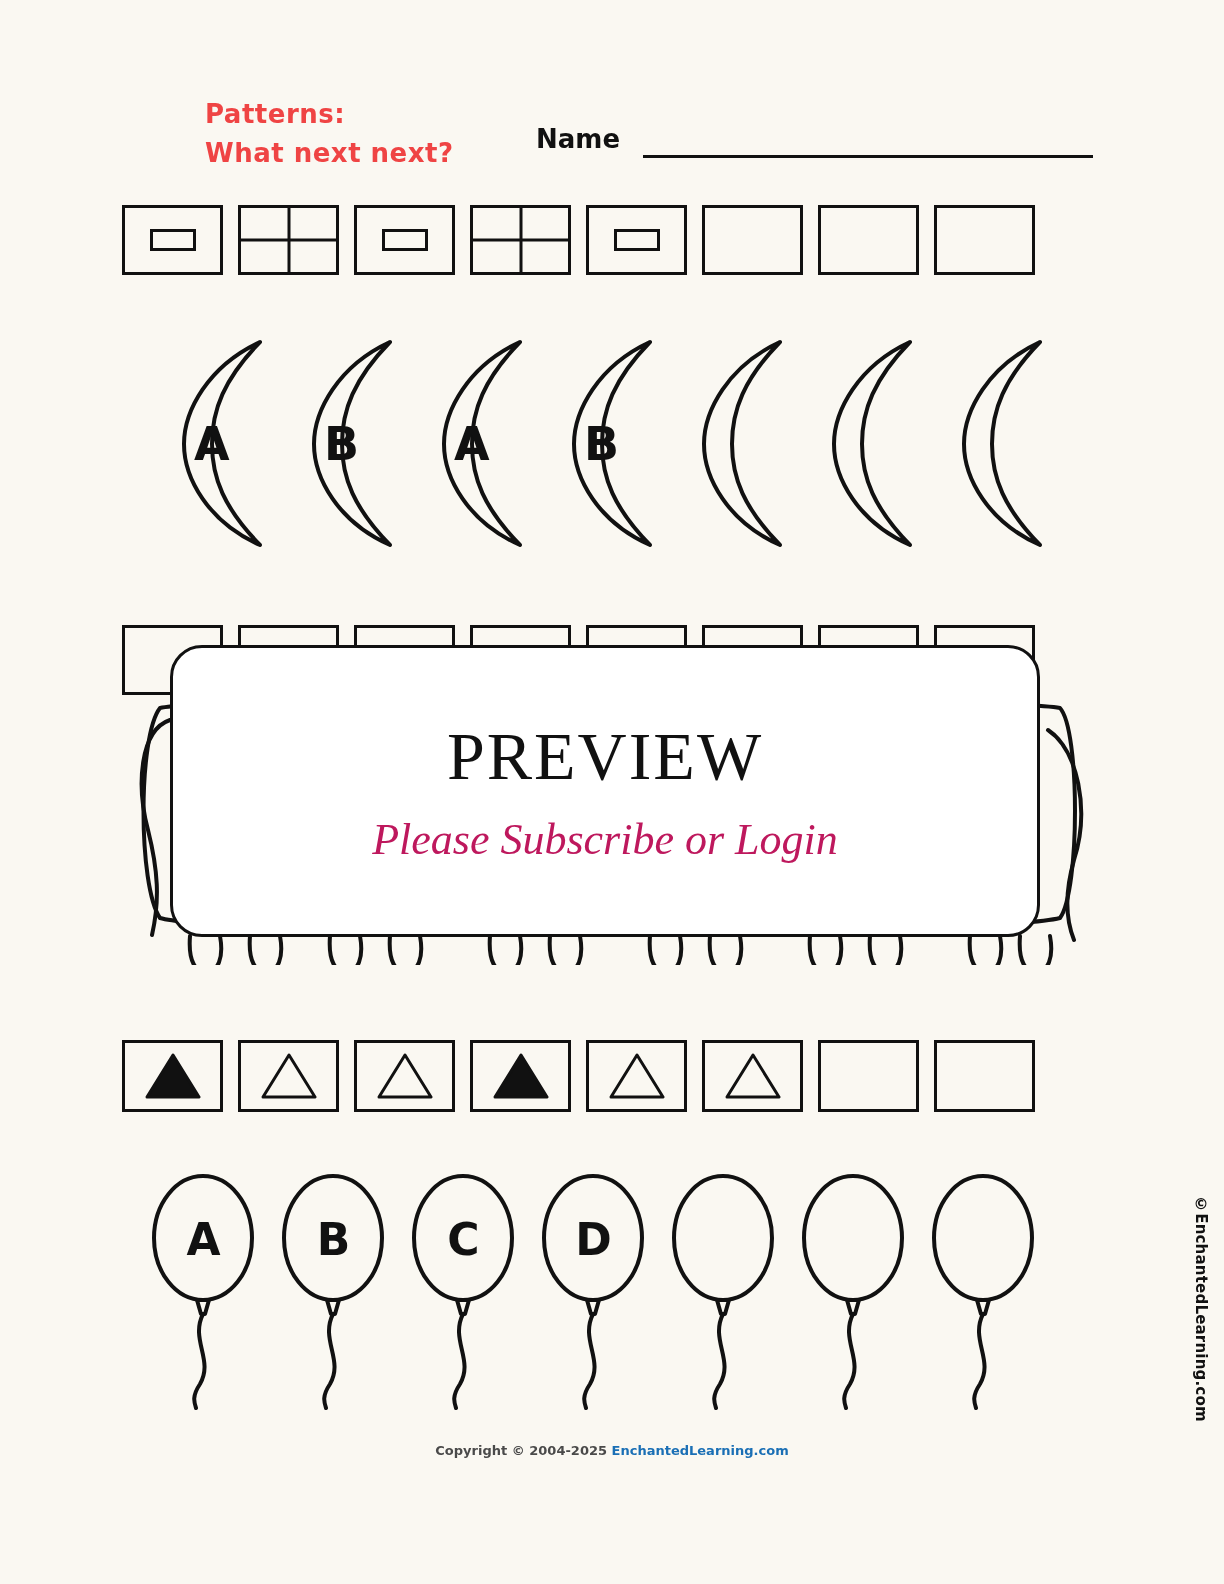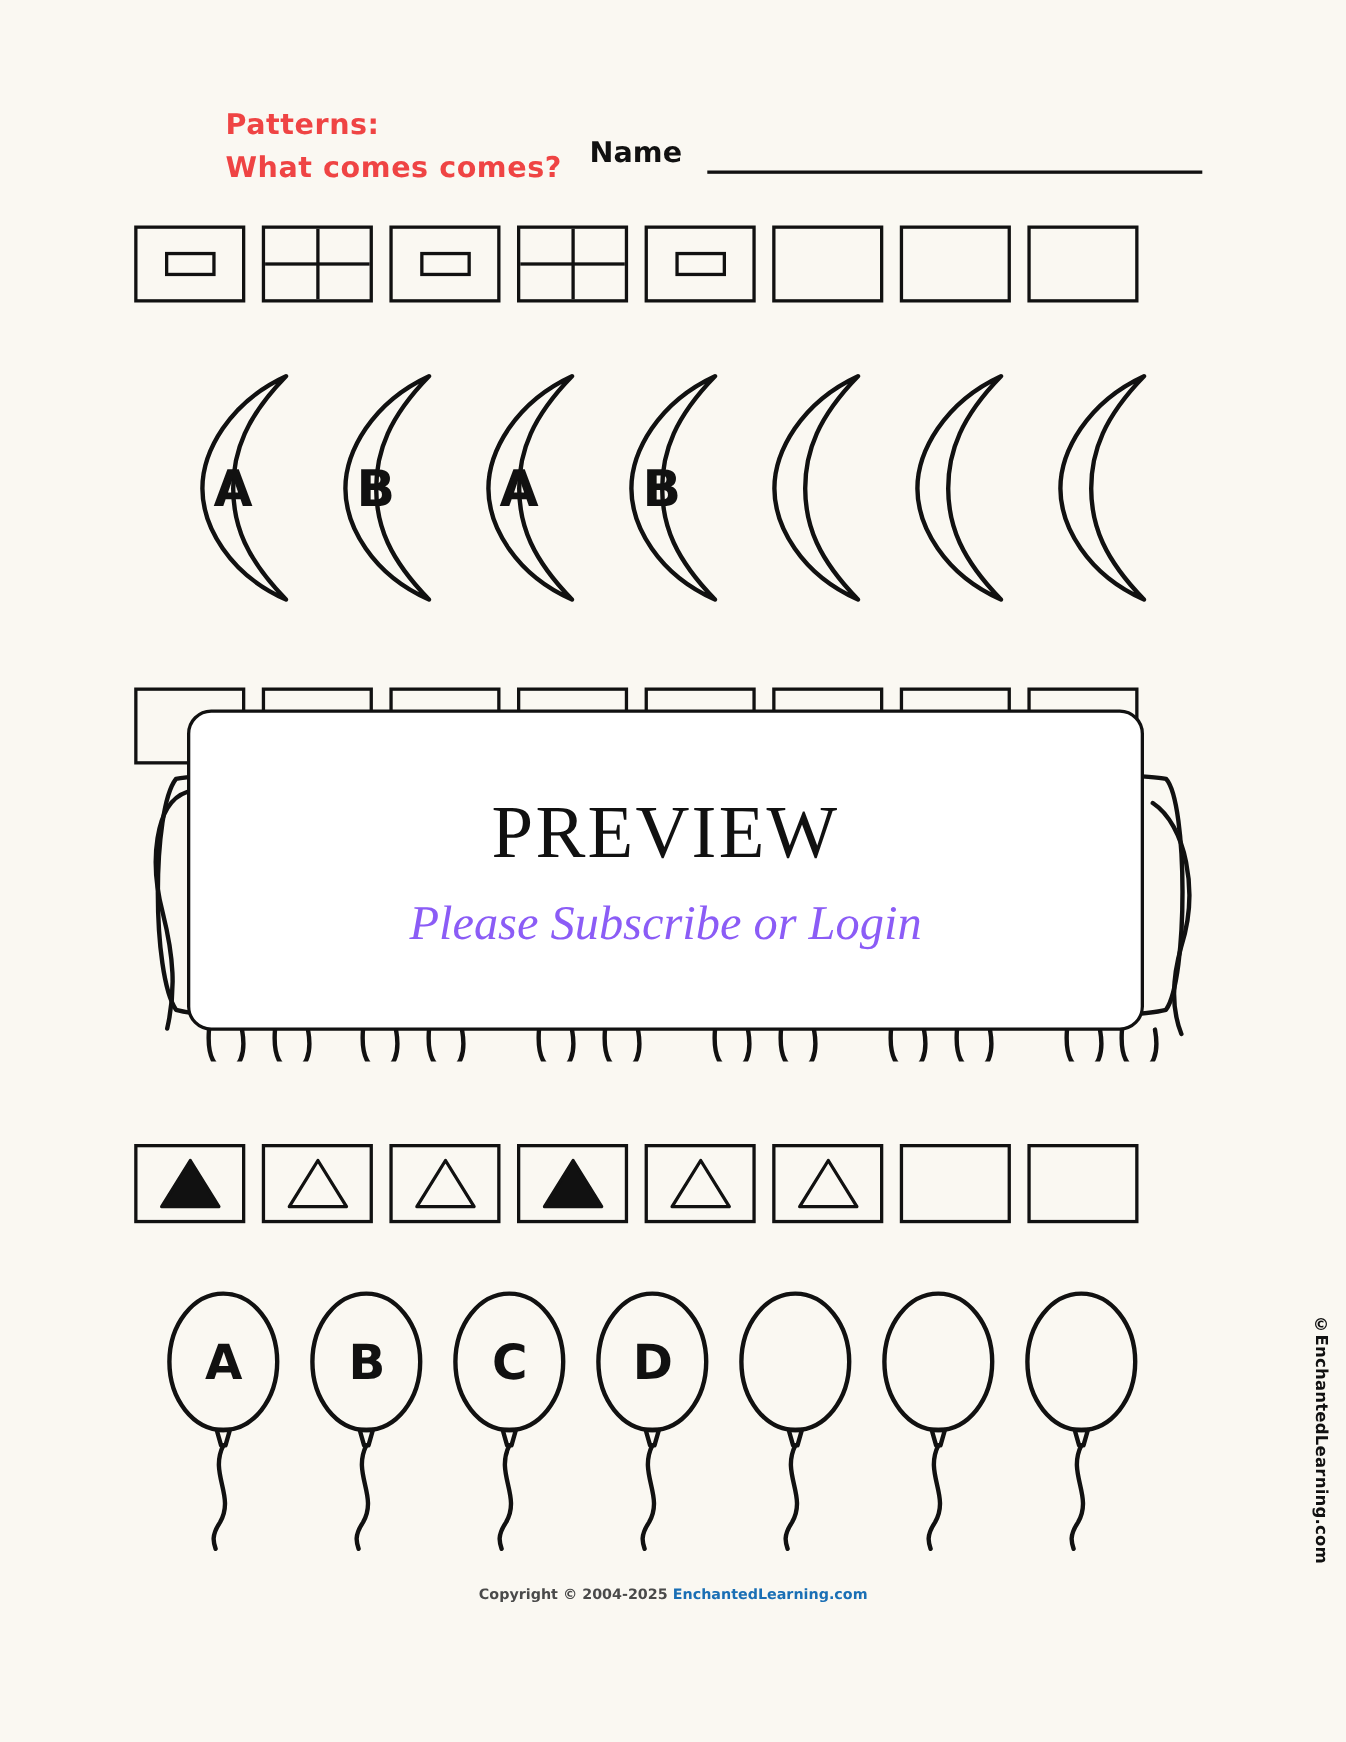--- a/index.html
+++ b/index.html
@@ -148,40 +148,40 @@
     color: #111;
   }
 
   
   .preview {
     position: absolute;
     left: 170px; top: 645px;
     width: 870px; height: 292px;
     background: #ffffff;
     border: 3px solid #111;
-    border-radius: 22px;
+    border-radius: 32px;
     box-sizing: border-box;
     display: flex;
     flex-direction: column;
     align-items: center;
     justify-content: center;
     z-index: 40;
   }
   .preview-title {
     font-family: "Liberation Serif", serif;
     font-size: 68px;
     letter-spacing: 2px;
     color: #111;
     margin-bottom: 18px;
   }
   .preview-sub {
     font-family: "Liberation Serif", serif;
     font-style: italic;
     font-size: 44px;
-    color: #8b5cf6;
+    color: #be185d;
   }
 
   
   .copyright {
     position: absolute;
     left: 0; right: 0; top: 1443px;
     text-align: center;
     font-family: "DejaVu Sans", sans-serif;
     font-size: 13px;
     font-weight: bold;
@@ -200,21 +200,21 @@
   }
 </style>
 </head>
 <body>
 
 <div class="page">
 
   <div class="header">
     <div class="title">
       <span>Patterns:</span>
-      <span class="l2">What comes comes?</span>
+      <span class="l2">What next next?</span>
     </div>
     <div class="name-label">Name</div>
     <div class="name-line"></div>
   </div>
 
   <div class="row row1">
     <div class="cell">
         <div class="inner-rect"></div>
       </div>
     <div class="cell">

